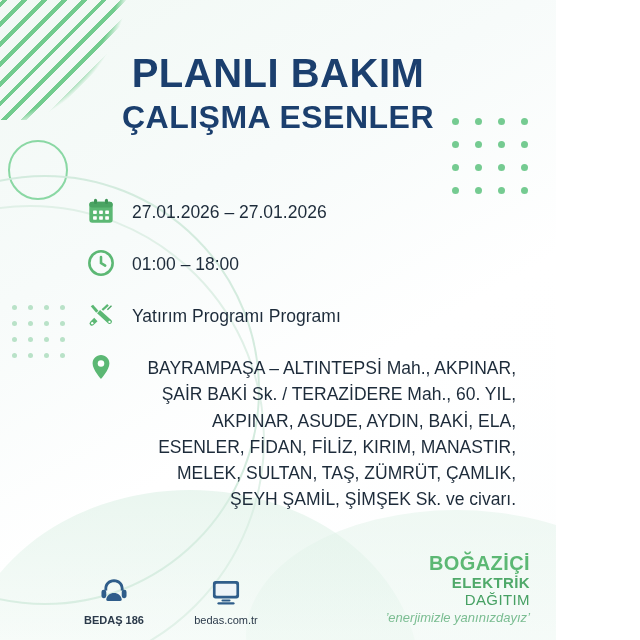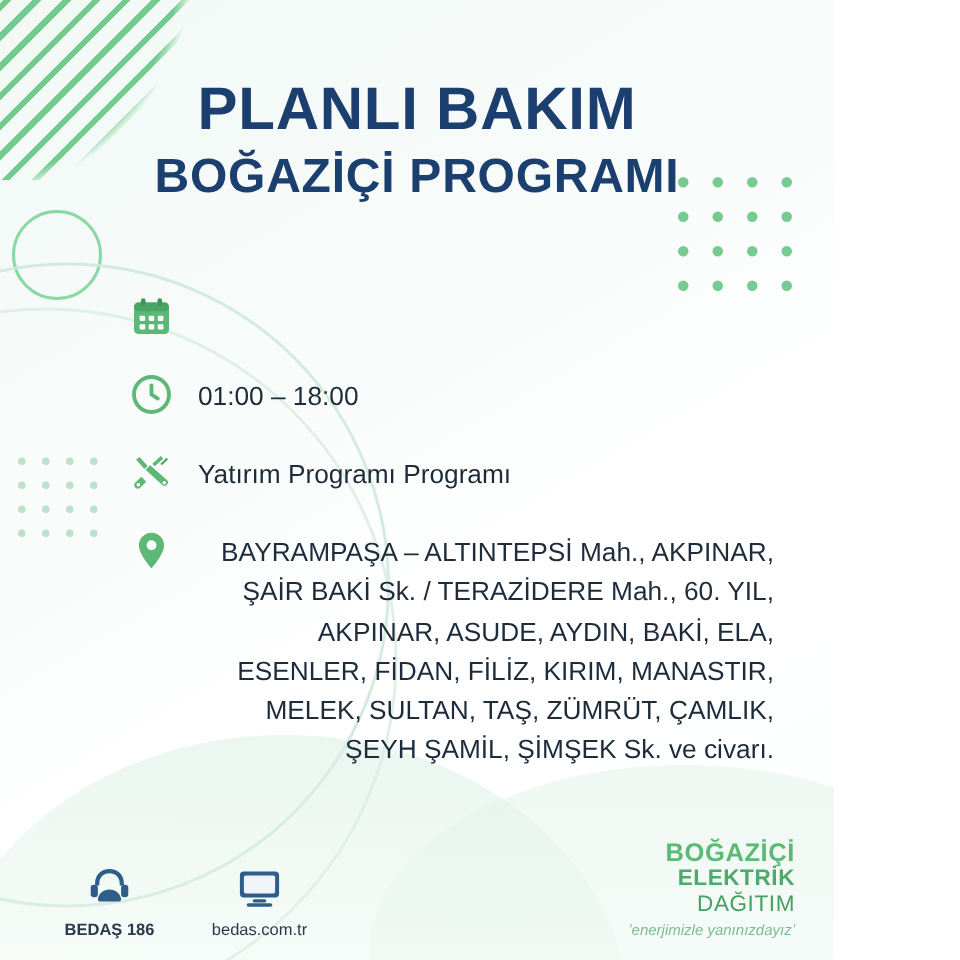--- a/index.html
+++ b/index.html
@@ -112,31 +112,31 @@
     padding-top: 1px;
   }
   .row.addr { margin-bottom: 0; }
   .row.addr .txt { max-width: 488px; text-align: right; }
 
   
   .footer {
     position: absolute; left: 0; right: 0; bottom: 14px;
     display: flex; align-items: flex-end;
   }
-  .f-items { display: flex; align-items: flex-end; padding-left: 30px; gap: 14px; }
+  .f-items { display: flex; align-items: flex-end; padding-left: 30px; gap: 26px; margin-left: 41px; }
   .f-item { text-align: center; width: 86px; }
   .f-item .g { height: 34px; display: flex; align-items: center; justify-content: center; }
   .f-item .lbl { font-size: 11px; color: #2b3a4a; margin-top: 5px; white-space: nowrap; }
   .f-item .lbl.b { font-weight: bold; font-size: 11px; }
 
   .brand { margin-left: auto; padding-right: 26px; text-align: right; line-height: 1.12; }
-  .brand .b1 { font-size: 17px; font-weight: bold; color: #5cb874; letter-spacing: .4px; }
+  .brand .b1 { font-size: 20px; font-weight: bold; color: #5cb874; letter-spacing: .4px; }
   .brand .b2 { font-size: 15px; font-weight: bold; color: #4fa96a; letter-spacing: .4px; }
   .brand .b3 { font-size: 15px; font-weight: normal; color: #46a063; letter-spacing: .4px; }
-  .brand .slogan { font-size: 10px; color: #7bbd92; margin-top: 3px; font-style: italic; }
+  .brand .slogan { font-size: 13px; color: #7bbd92; margin-top: 3px; font-style: italic; }
 </style>
 </head>
 <body>
 
 <div class="card">
 
   <div class="deco diag-stripes"></div>
   <div class="deco ring"></div>
   <div class="deco arc-big"></div>
   <div class="deco arc-big2"></div>
@@ -175,40 +175,41 @@
       <i></i>
       <i></i>
     <i></i>
       <i></i>
       <i></i>
       <i></i>
   </div>
 
   <div class="titles">
     <div class="title-main">PLANLI BAKIM</div>
-    <div class="title-sub">BOĞAZİÇİ PROGRAMI</div>
+    <div class="title-sub">ÇALIŞMA ESENLER</div>
   </div>
 
   <div class="info">
 
     <div class="row">
       <span class="ico">
         <svg width="28" height="28" viewBox="0 0 24 24" aria-hidden="true">
           <rect x="2" y="4" width="20" height="18" rx="2.5" fill="#5cb874"></rect>
           <rect x="2" y="4" width="20" height="5" rx="2.5" fill="#4aa463"></rect>
           <rect x="6" y="1.5" width="2.6" height="4.5" rx="1.3" fill="#3f9558"></rect>
           <rect x="15.4" y="1.5" width="2.6" height="4.5" rx="1.3" fill="#3f9558"></rect>
           <rect x="5.2" y="11.5" width="3.2" height="3" rx=".6" fill="#ffffff"></rect>
           <rect x="10.4" y="11.5" width="3.2" height="3" rx=".6" fill="#ffffff"></rect>
           <rect x="15.6" y="11.5" width="3.2" height="3" rx=".6" fill="#ffffff"></rect>
           <rect x="5.2" y="16.4" width="3.2" height="3" rx=".6" fill="#ffffff"></rect>
           <rect x="10.4" y="16.4" width="3.2" height="3" rx=".6" fill="#ffffff"></rect>
           <rect x="15.6" y="16.4" width="3.2" height="3" rx=".6" fill="#ffffff"></rect>
         </svg>
       </span>
+      <span class="txt">27.01.2026 – 27.01.2026</span>
     </div>
 
     <div class="row">
       <span class="ico">
         <svg width="28" height="28" viewBox="0 0 24 24" aria-hidden="true">
           <circle cx="12" cy="12" r="10" fill="none" stroke="#5cb874" stroke-width="2.2"></circle>
           <path d="M12 6.8V12l3.6 2.3" fill="none" stroke="#5cb874" stroke-width="2.2" stroke-linecap="round"></path>
         </svg>
       </span>
       <span class="txt">01:00 – 18:00</span>

